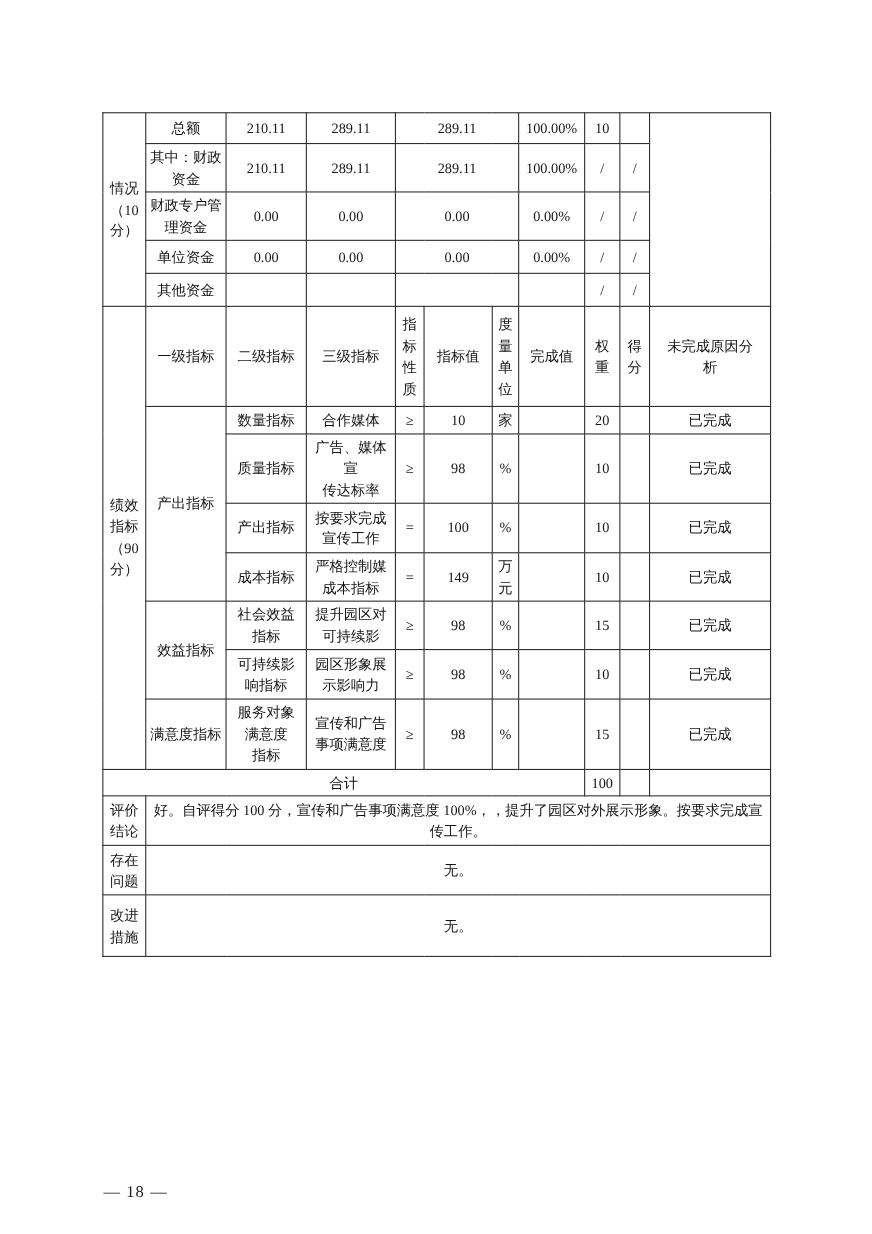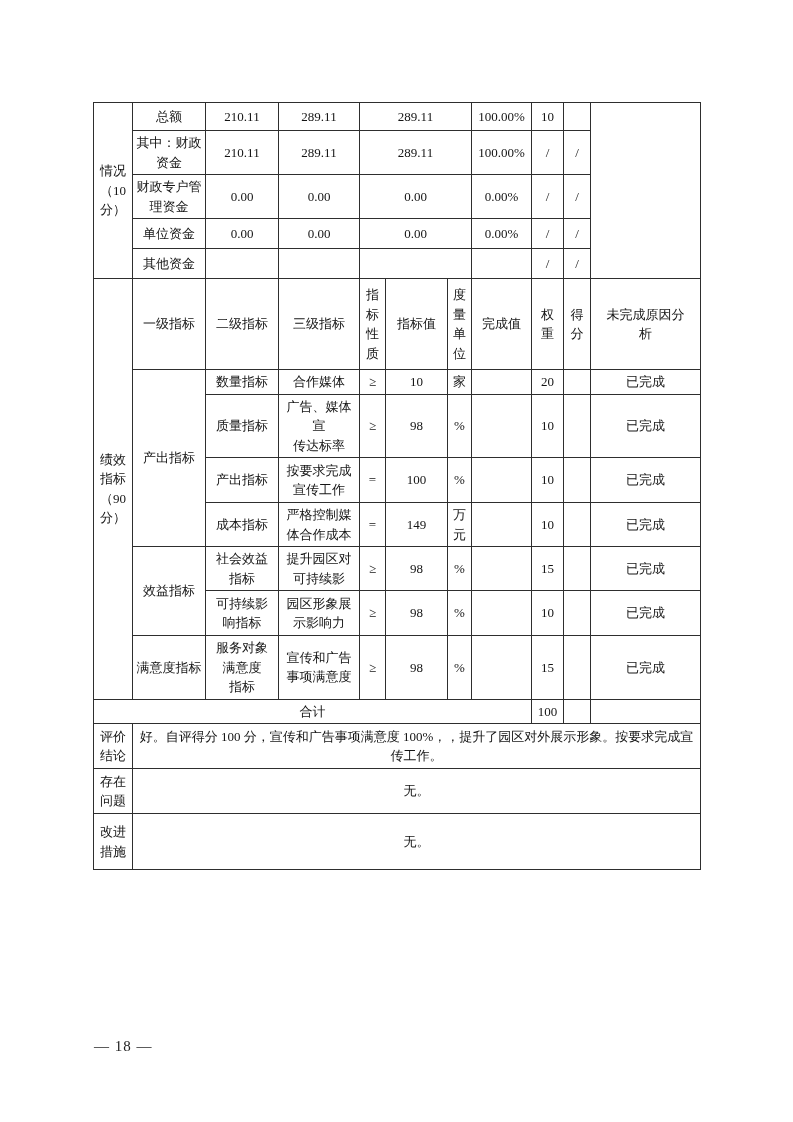--- a/index.html
+++ b/index.html
@@ -26,21 +26,21 @@
     white-space:pre-line;
     line-height:1.5;
     padding:2px 3px;
     overflow:hidden;
     word-break:break-all;
   }
   td.vtop { vertical-align:top; padding-top:6px;margin-top:44px; }
   td.left { text-align:left; padding-left:9px; }
   td.num  { font-variant-numeric:tabular-nums; }
   .page-number {
-    position:absolute; left:94px; top:1038px;
+    position:absolute; left:94px; top:1076px;
     font-size:15px; letter-spacing:1px; color:#222;
   }
 </style>
 </head>
 <body>
 
 <div class="page">
 
   <table class="report">
     <colgroup>
@@ -168,21 +168,21 @@
       <td class="num">100</td>
       <td>%</td>
       <td></td>
       <td class="num">10</td>
       <td></td>
       <td>已完成</td>
     </tr>
     <tr style="height:40px">
       <td>成本指标</td>
       <td>严格控制媒
-体合作成本</td>
+成本指标</td>
       <td>=</td>
       <td class="num">149</td>
       <td>万
 元</td>
       <td></td>
       <td class="num">10</td>
       <td></td>
       <td>已完成</td>
     </tr>
 

